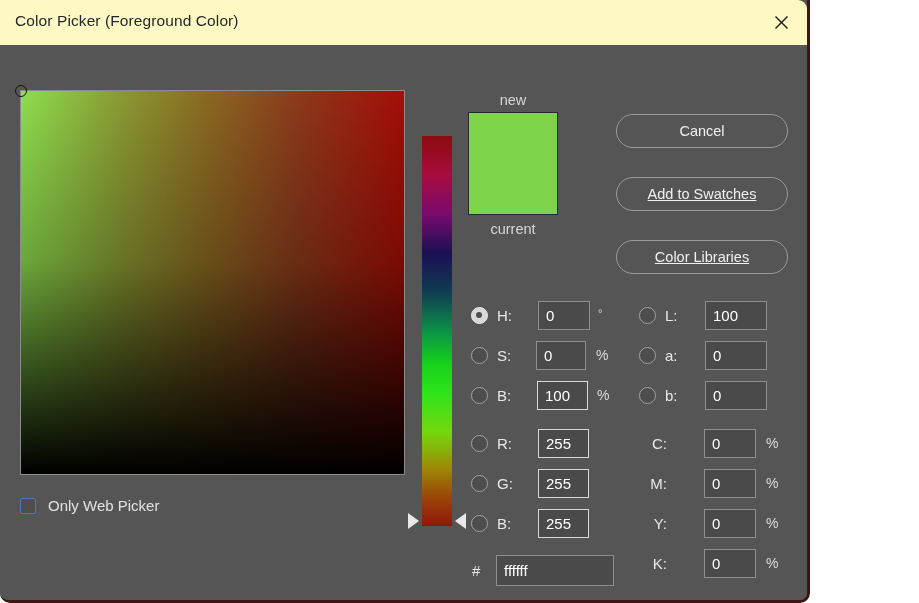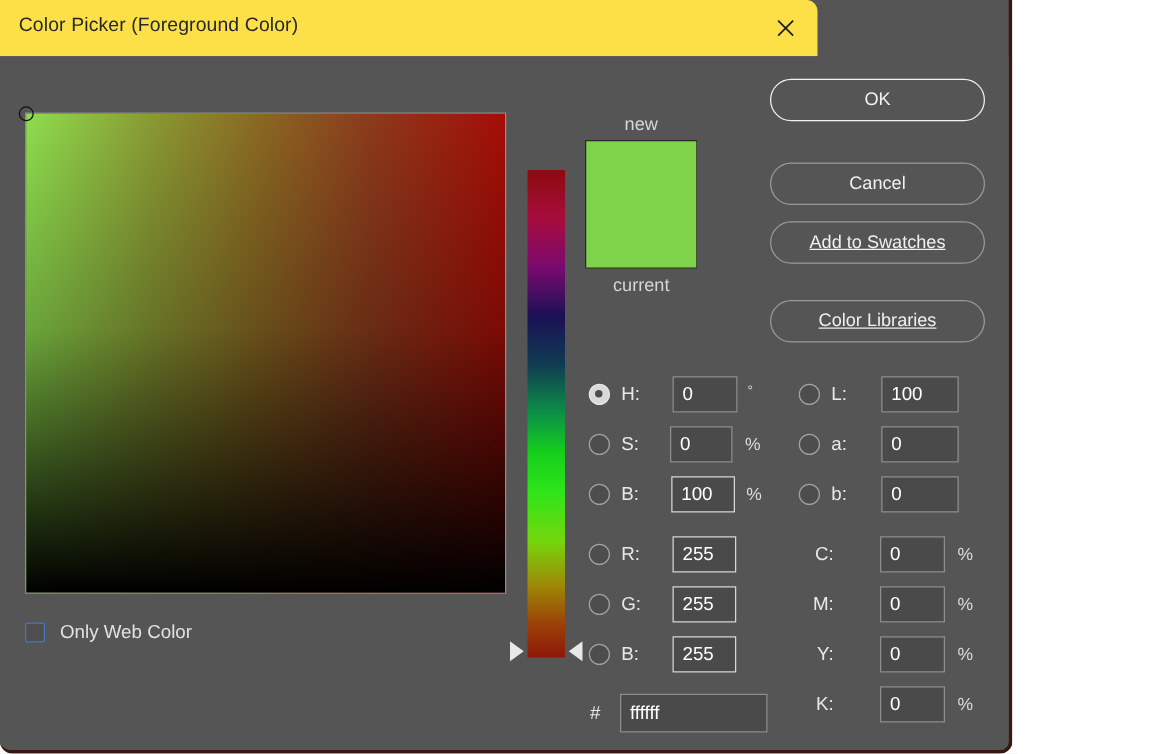--- a/index.html
+++ b/index.html
@@ -24,23 +24,23 @@
     border-left: none;
     border-radius: 0 0 10px 10px;
     background: #555555;
     overflow: hidden;
   }
 
   
   #titlebar {
     position: absolute;
     left: 0; top: 0;
-    width: 654px;
+    width: 807px;
     height: 45px;
-    background: #fde047;
+    background: #fef9c3;
     border-top-right-radius: 9px;
     box-sizing: border-box;
   }
   #title-text {
     position: absolute;
     left: 15px;
     top: 12px;
     font-size: 15.5px;
     color: #24282e;
     white-space: nowrap;
@@ -180,21 +180,21 @@
     color: #f0f0f0;
     font-size: 14.5px;
     font-family: "Liberation Sans", sans-serif;
     cursor: pointer;
     padding: 0;
     display: flex;
     align-items: center;
     justify-content: center;
   }
   #btn-ok     { top: 18px;  border-color: #f2f2f2; }
-  #btn-cancel { top: 69px; margin-top: 16px;  }
+  #btn-cancel { top: 69px;  }
   #btn-add    { top: 132px; text-decoration: underline; }
   #btn-lib    { top: 195px; text-decoration: underline; }
 
   
   #webcolors-row {
     position: absolute;
     left: 20px;
     top: 452px;
     display: flex;
     align-items: center;
@@ -293,28 +293,27 @@
     </div>
 
     <div id="hue-slider"></div>
     <div id="hue-marker-left" class="hue-marker"></div>
     <div id="hue-marker-right" class="hue-marker"></div>
 
     <div id="label-new">new</div>
     <div id="swatch" style="background: rgb(126, 211, 74);"></div>
     <div id="label-current">current</div>
 
-    <button id="btn-ok" class="pbtn">OK</button>
     <button id="btn-cancel" class="pbtn">Cancel</button>
     <button id="btn-add" class="pbtn">Add to Swatches</button>
     <button id="btn-lib" class="pbtn">Color Libraries</button>
 
     <div id="webcolors-row">
       <div id="webcolors-box"></div>
-      <div id="webcolors-label">Only Web Color</div>
+      <div id="webcolors-label">Only Web Picker</div>
     </div>
 
     <div class="radio on" style="left:471px; top:262px;"></div>
     <div class="fld-label" style="left:497px; top:262px;">H:</div>
     <div class="ibox" style="left:538px; top:256px; width:52px;">0</div>
     <div class="unit deg" style="left:598px; top:262px;">°</div>
 
     <div class="radio" style="left:471px; top:302px;"></div>
     <div class="fld-label" style="left:497px; top:302px;">S:</div>
     <div class="ibox" style="left:536px; top:296px; width:50px;">0</div>

